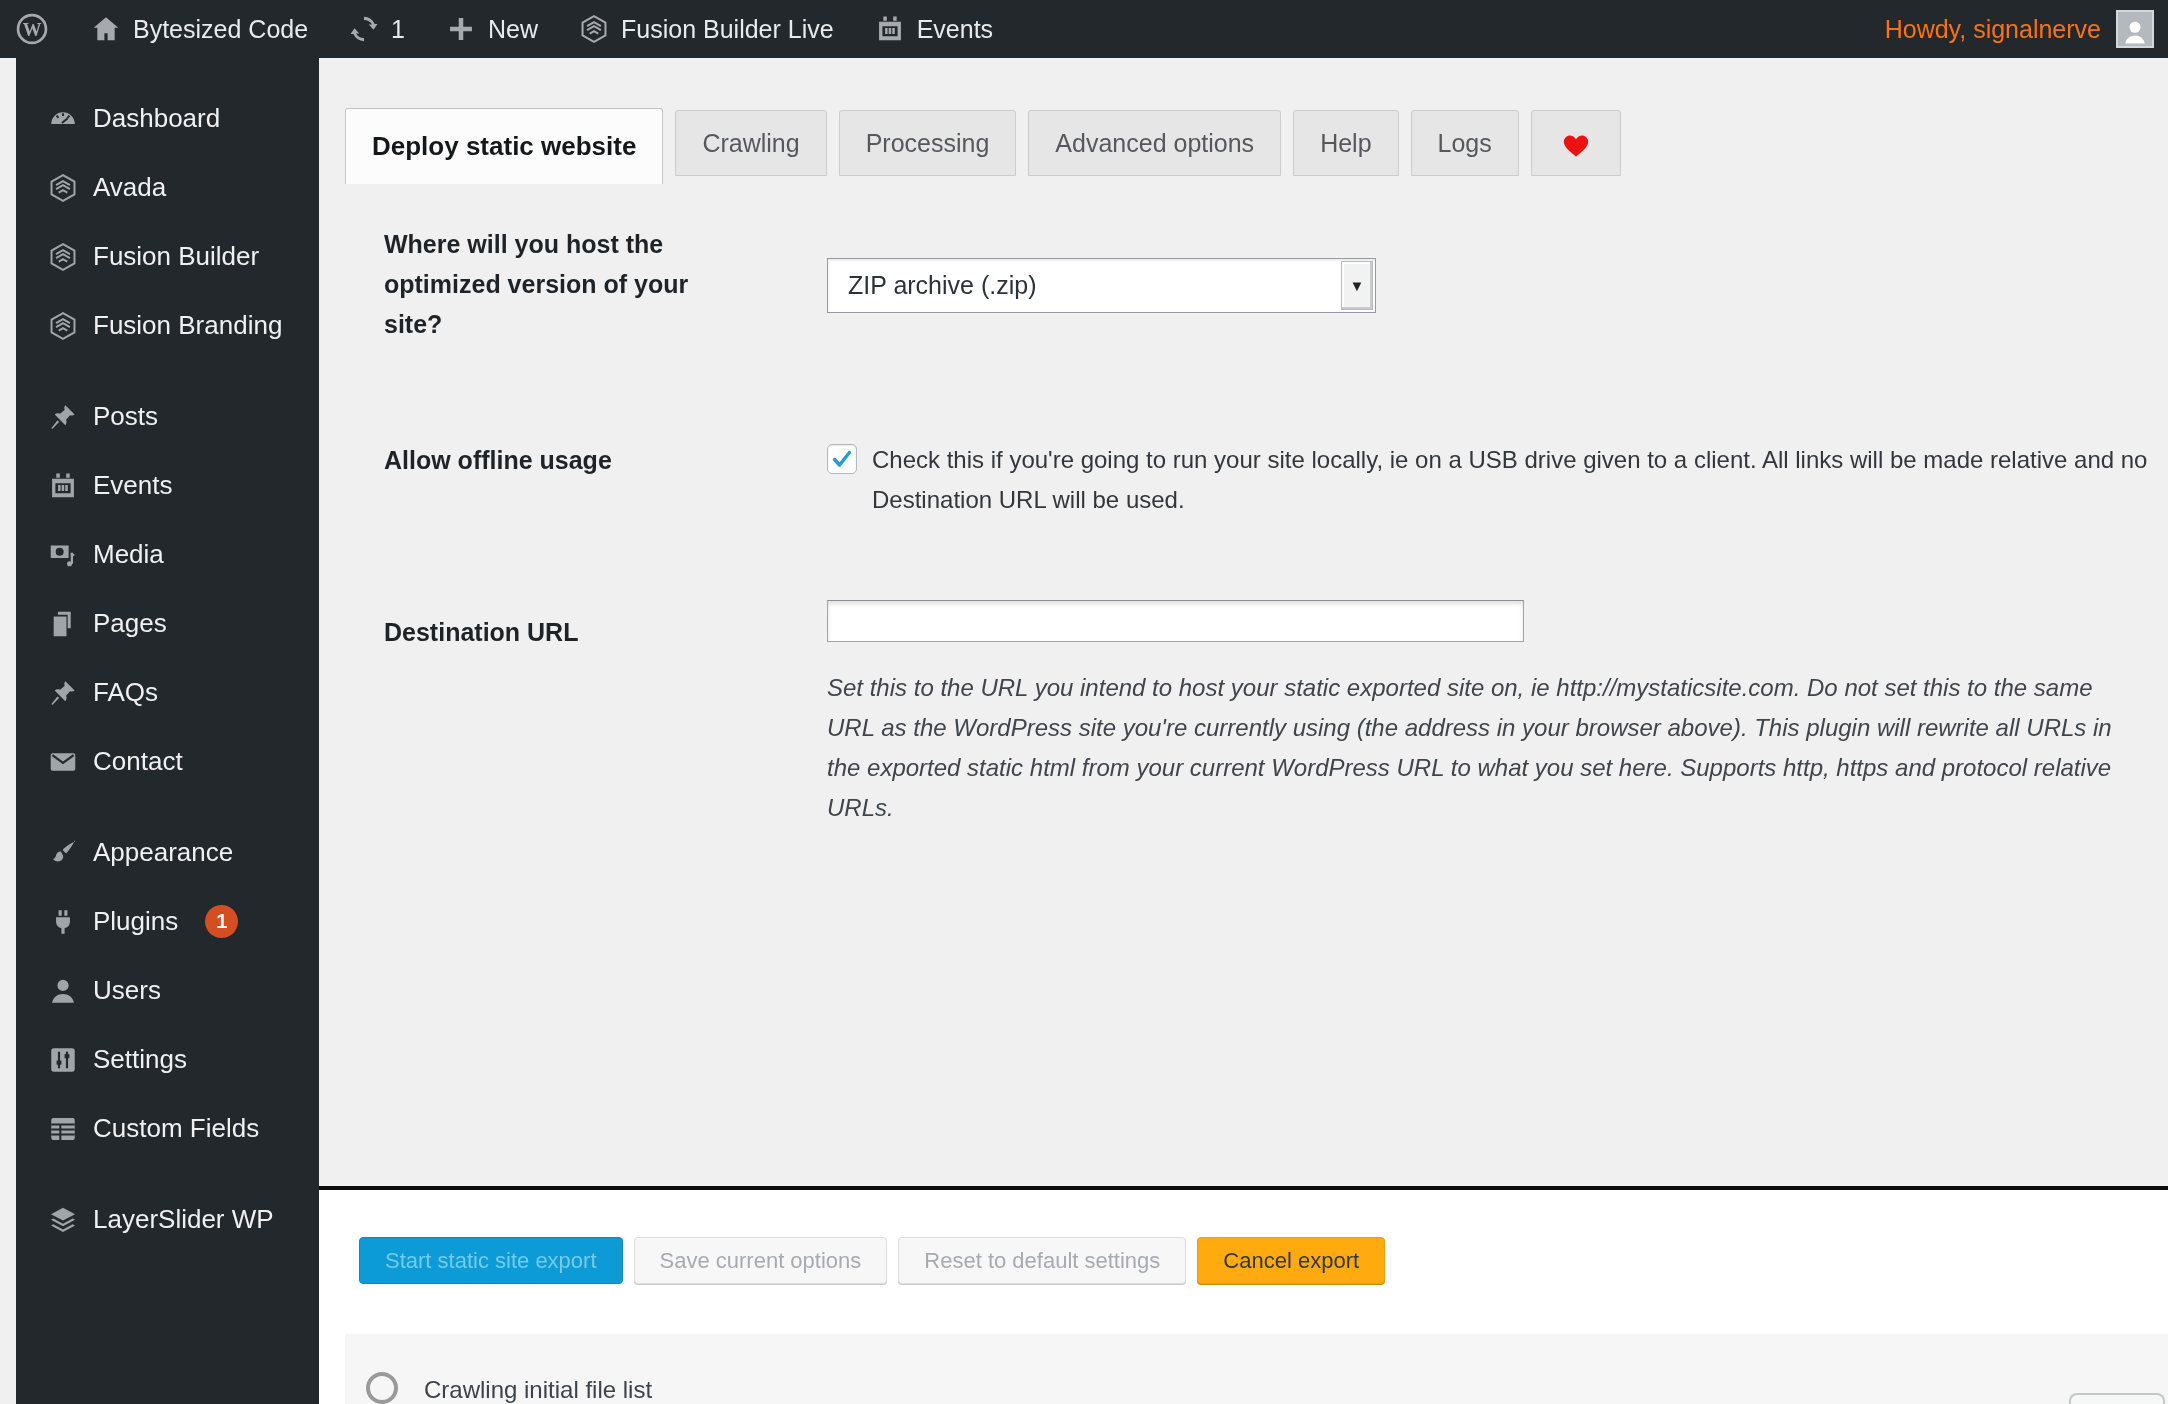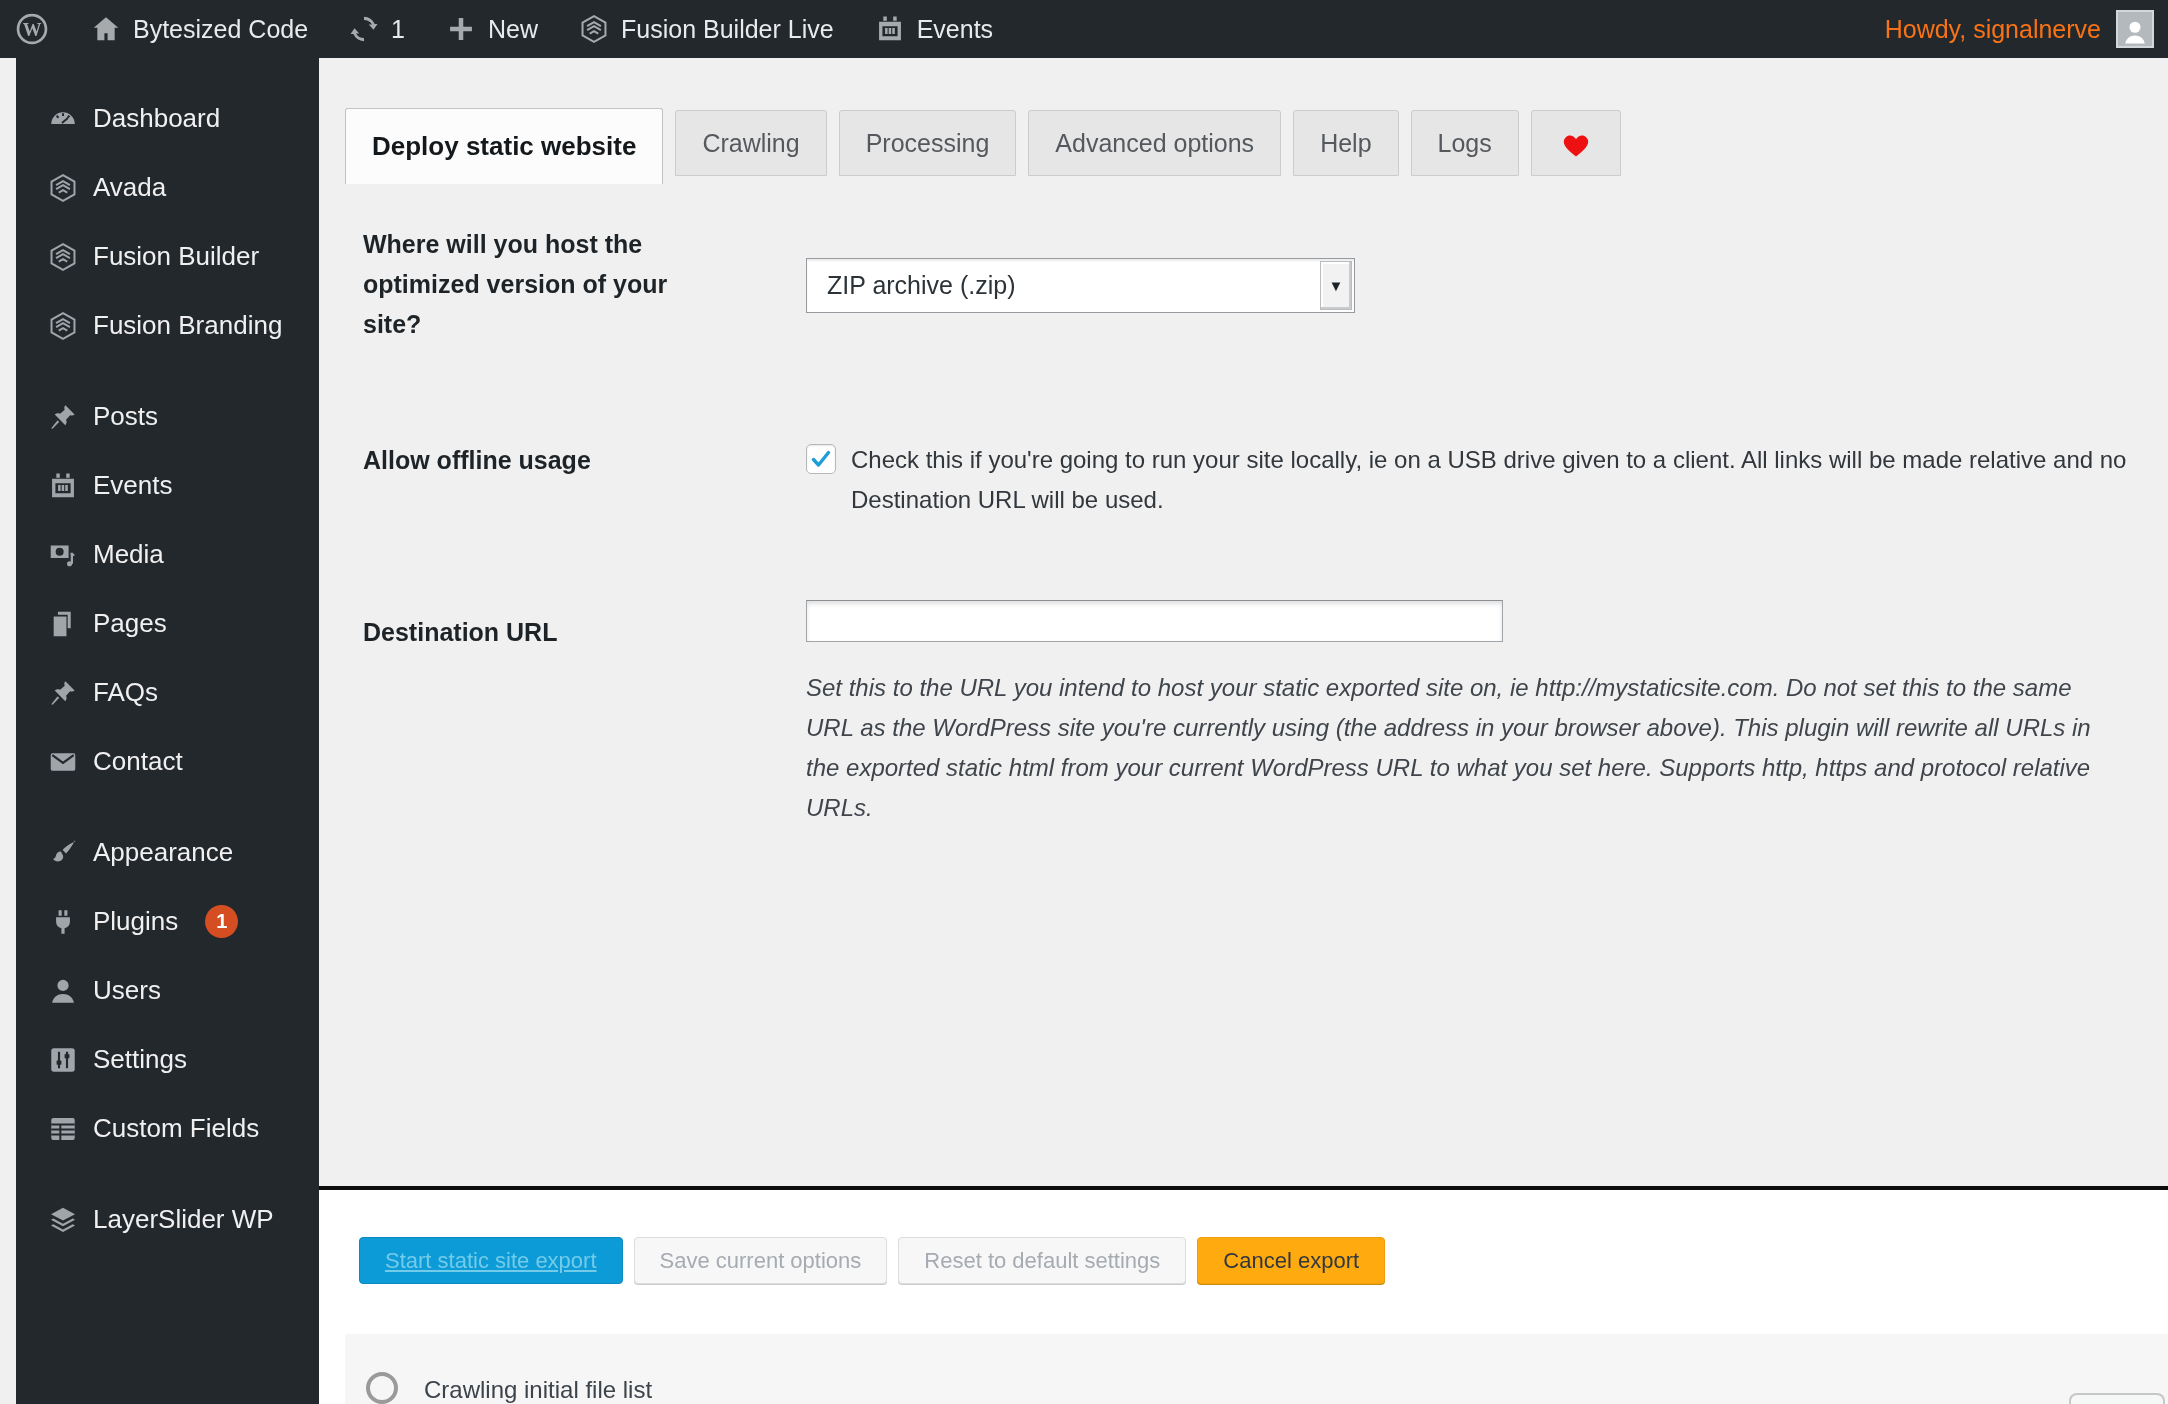--- a/index.html
+++ b/index.html
@@ -47,21 +47,21 @@
     height:80px;position:relative;text-align:center;}
   .tabs::after{content:"";position:absolute;left:36px;bottom:0;width:20px;border-bottom:3px solid #82878c;}
   .tab{background:#e6e6e6;border:1px solid #cccccc;margin-top:6px;height:66px;display:flex;
     align-items:center;padding:0 26px;font-size:25px;color:#55595e;border-radius:3px 3px 0 0;cursor:pointer;}
   .tab.active{background:#fcfcfc;border-color:#c3c3c3;border-bottom:none;margin-top:4px;height:76px;
     font-weight:bold;color:#14181b;font-size:26px;z-index:2;}
   .tab .icon{display:flex;}
   .tab .icon svg{width:36px;height:36px;color:var(--heart);}
 
   
-  .form{padding-left:44px;}
+  .form{padding-left:65px;}
   .frow{display:flex;align-items:flex-start;}
   .frow-host{margin-top:40px;}
   .frow-offline{margin-top:96px;}
   .frow-dest{margin-top:80px;}
   .flabel{width:443px;padding-right:83px;flex:none;font-size:25px;font-weight:bold;
     color:#1d2327;line-height:40px;}
   .flabel.pt{padding-top:12px;}
   .fcontrol{flex:1;min-width:0;}
 
   .select{width:549px;height:55px;margin-top:34px;background:#fff;border:1px solid #979ba0;
@@ -82,21 +82,21 @@
     font-family:"Liberation Sans",sans-serif;}
   .desc{margin-top:26px;max-width:1295px;font-style:italic;font-size:24px;line-height:40px;color:#3f454b;}
 
   .divider{height:4px;background:#0d0d0d;margin-top:358px;}
 
   
   .footer{background:#fff;height:214px;padding:47px 0 0 26px;}
   .actions{display:flex;gap:11px;margin-left:14px;}
   .btn{height:47px;padding:0 25px;font-size:22px;border-radius:4px;border:1px solid transparent;
     display:flex;align-items:center;cursor:pointer;font-family:"Liberation Sans",sans-serif;white-space:nowrap;}
-  .btn-primary{background:var(--blue);color:var(--blue-text);border-color:#0b8ac0;text-decoration:underline;}
+  .btn-primary{background:var(--blue);color:var(--blue-text);border-color:#0b8ac0;}
   .btn-secondary{background:#f7f7f7;color:#a6abb1;border-color:#dddddd;box-shadow:0 1px 0 #cccccc;}
   .btn-warning{background:var(--orange);color:#32373c;border-color:#ef9f0c;box-shadow:0 1px 0 #c98e12;}
   .status-row{margin-top:50px;height:70px;background:#f6f6f6;display:flex;align-items:flex-end;
     gap:26px;padding-left:21px;}
   .status-circle{width:32px;height:32px;border-radius:50%;border:4px solid #9a9a9a;flex:none;}
   .status-text{font-size:24px;color:#3c434a;}
 
   .peek{position:absolute;right:3px;bottom:0;width:96px;height:11px;background:#f6f7f7;
     border:2px solid #c6c7c9;border-bottom:none;border-radius:8px 8px 0 0;}
 </style>

